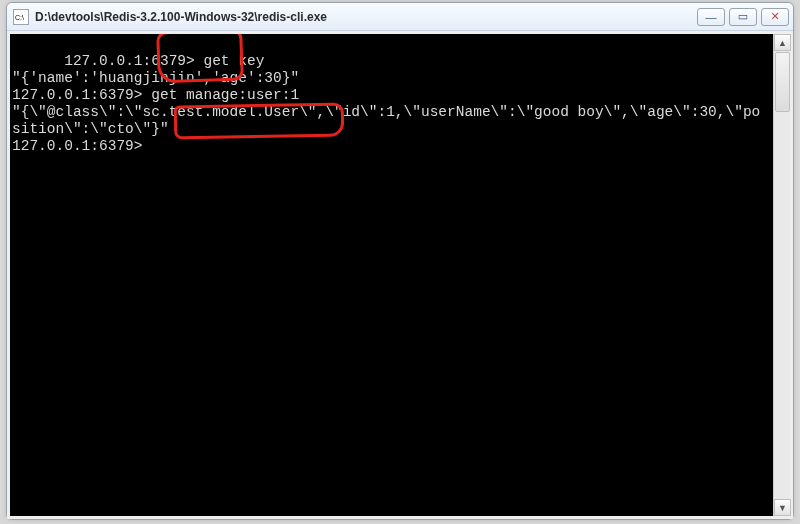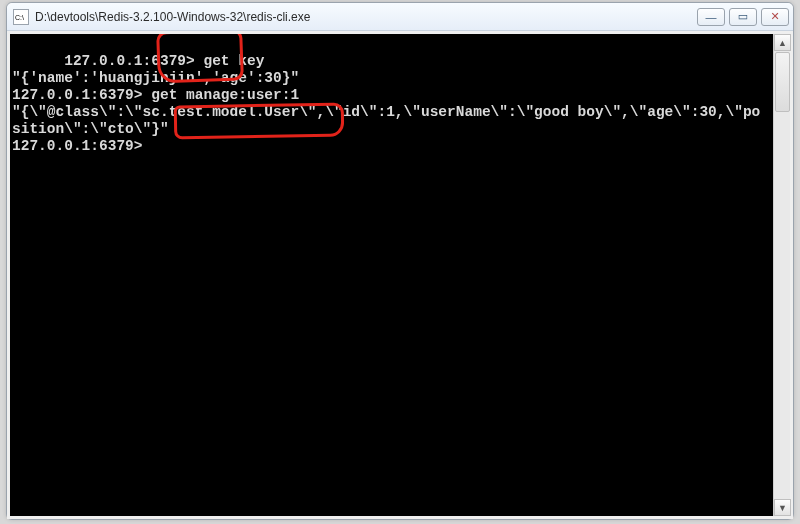--- a/index.html
+++ b/index.html
@@ -40,20 +40,21 @@
       text-align: center;
       color: #000;
     }
     .app-icon::after { content: "C:\\"; font-size: 7px; position: absolute; left: 1px; top: 1px; }
     .title-text {
       font-size: 12px;
       color: #2b2b2b;
       flex: 1;
       white-space: nowrap;
       overflow: hidden;
+      font-weight: bold;
     }
     .win-buttons { display: flex; gap: 4px; }
     .win-btn {
       width: 28px; height: 18px;
       border: 1px solid #9aa3ad;
       border-radius: 3px;
       background: linear-gradient(#fdfeff,#e7eef6);
       display: flex; align-items: center; justify-content: center;
       font-size: 11px; color: #3b5b7a;
       cursor: pointer;
@@ -71,21 +72,20 @@
       background: #000;
       color: #d9d9d9;
       font-family: "Consolas","Courier New",monospace;
       font-size: 14.5px;
       line-height: 17px;
       padding: 2px 10px 2px 2px;
       position: relative;
       overflow: hidden;
       white-space: pre-wrap;
       word-break: break-all;
-      font-weight: bold;
     }
     .scrollbar {
       width: 17px;
       background: #e9e9e9;
       border-left: 1px solid #cfcfcf;
       position: relative;
     }
     .sb-btn {
       position: absolute; left: 0; width: 17px; height: 17px;
       background: linear-gradient(#fdfdfd,#e2e2e2);

